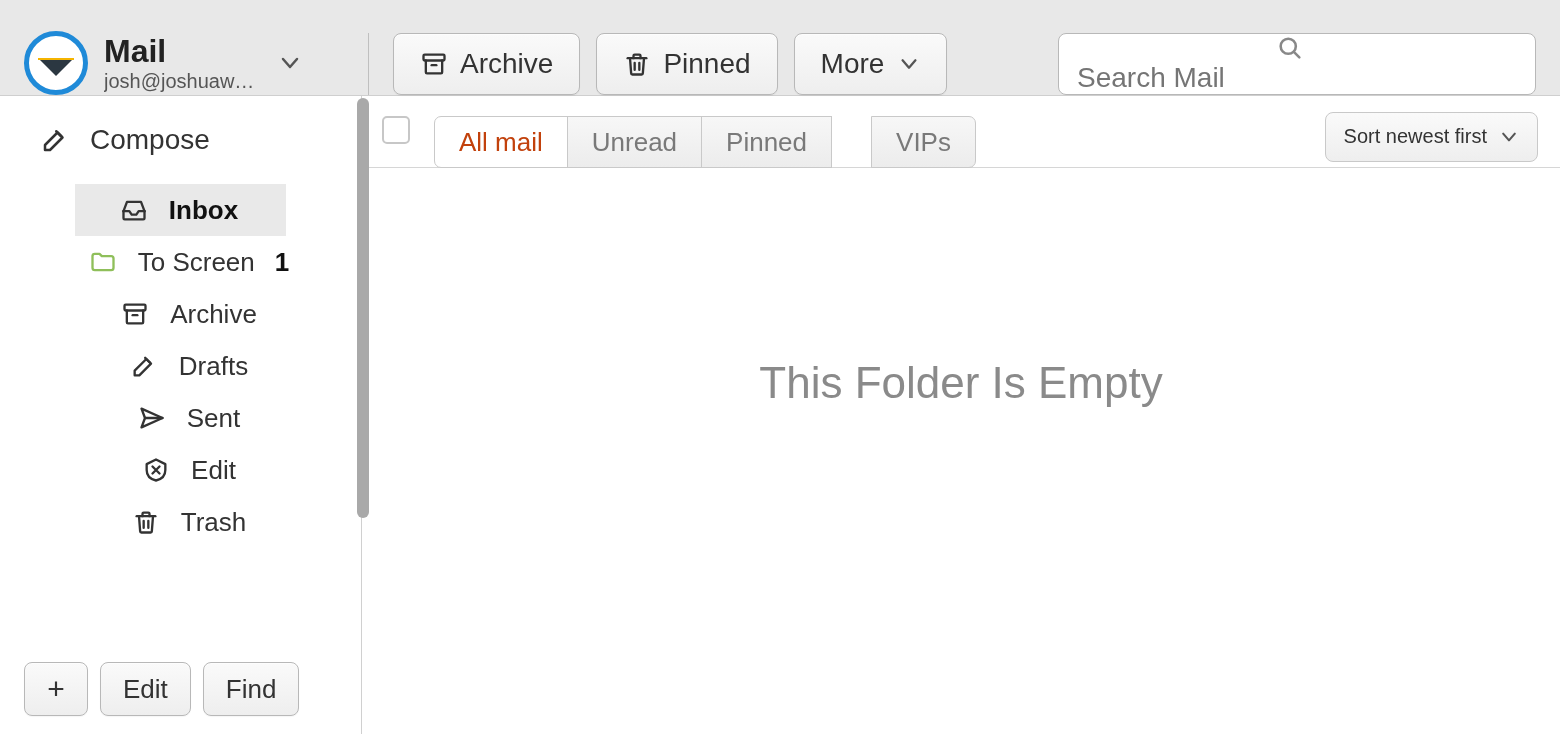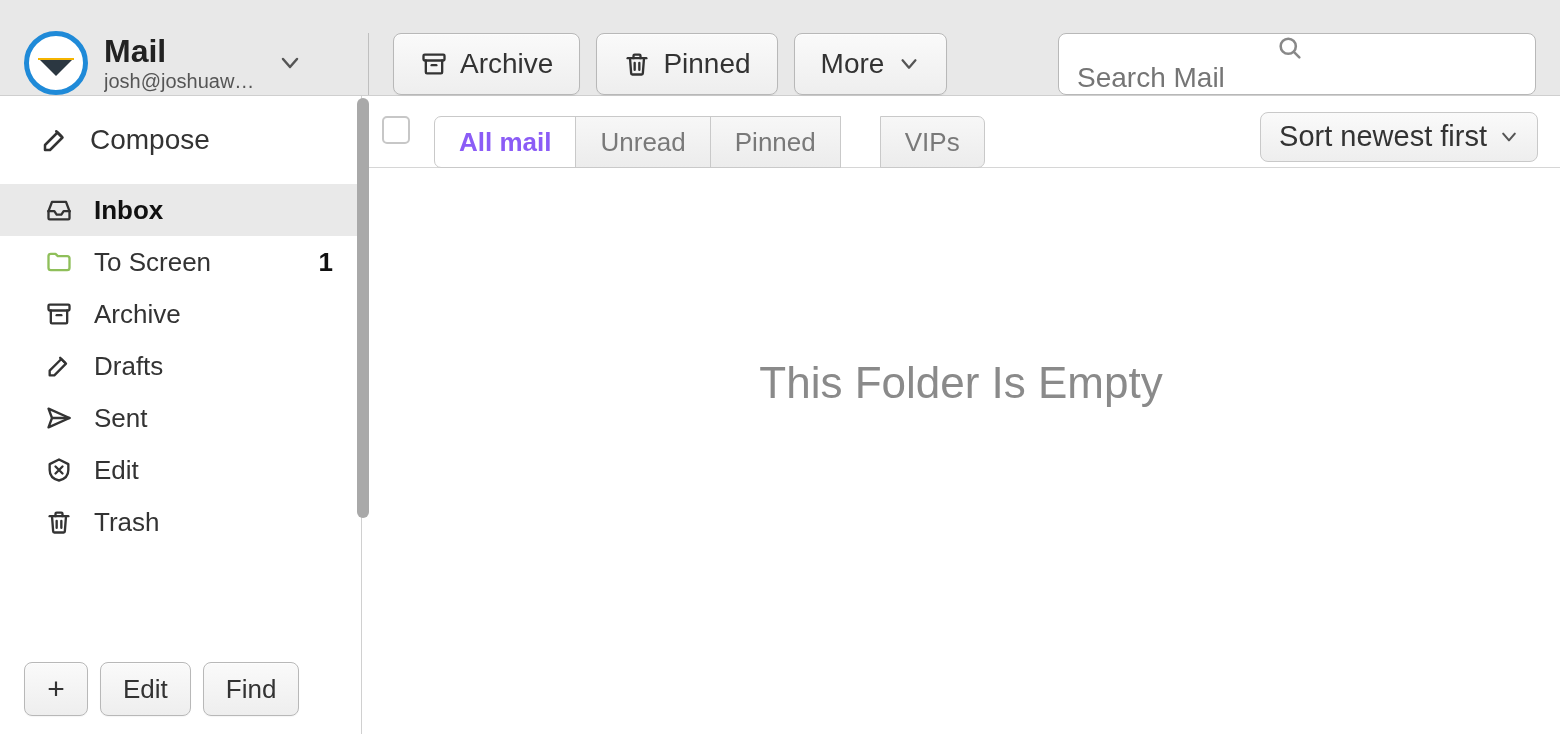--- a/index.html
+++ b/index.html
@@ -98,21 +98,21 @@
     background:#a9a9a9; border-radius:6px;
   }
 
   .compose-row {
     padding: 28px 20px 28px 40px;
     display:flex; align-items:center;
     font-size:28px; color:#333;
     cursor:pointer; gap:20px;
   }
 
-  .nav-list { display:flex; flex-direction:column; }
+  .nav-list { display:flex; flex-direction:column;align-items:center; }
   .nav-item {
     height:52px;
     display:flex; align-items:center;
     padding: 0 28px 0 44px;
     font-size:26px;
     color:#333;
     cursor:pointer;
     gap:20px;
   }
   .nav-item.selected { background:#e9e9e9; font-weight:700; color:#111;}
@@ -149,30 +149,30 @@
     padding: 0 24px;
     display:flex; align-items:center;
     font-size:26px; color:#797979;
     border:1px solid #c9c9c9;
     background: linear-gradient(#f7f7f7,#ececec);
     cursor:pointer;
     margin-left:-1px;
   }
   .tab:first-child { border-top-left-radius:7px; border-bottom-left-radius:7px; margin-left:0;}
   .tab:last-child { border-top-right-radius:7px; border-bottom-right-radius:7px;margin-left:39px;}
-  .tab.active { background:#fff; color:#8b5cf6; font-weight:700;}
+  .tab.active { background:#fff; color:#c2410c; font-weight:400;}
 
   .sort {
     margin-left:auto;
     height:50px;
     border:1px solid #c9c9c9;
     border-radius:8px;
     background: linear-gradient(#fafafa,#eeeeee);
     display:flex; align-items:center;
-    padding:0 18px; font-size:29px; color:#333;
+    padding:0 18px; font-size:20px; color:#333;
     cursor:pointer; gap:12px;
     align-self:center;
   }
 
   .empty {
     flex:1;
     display:flex; align-items:flex-start; justify-content:center;
     padding-top:190px;
   }
   .empty-text { font-size:44px; color:#8a8a8a; }

